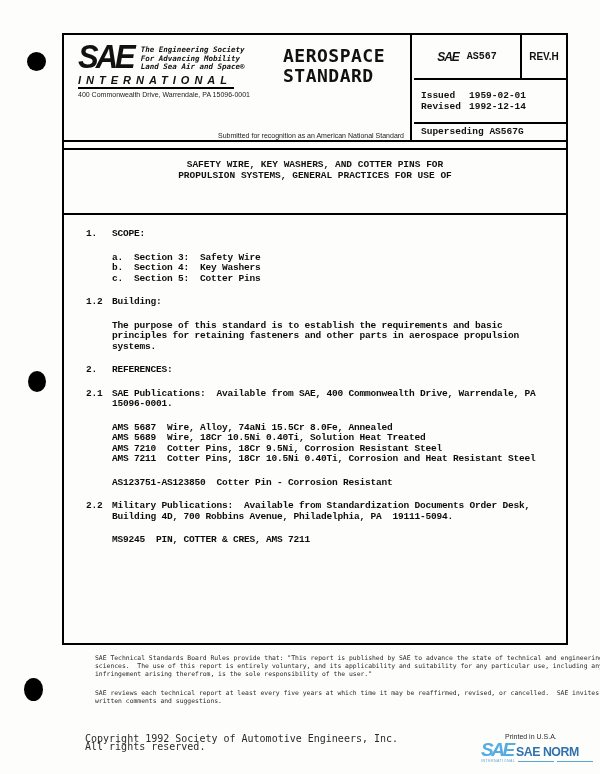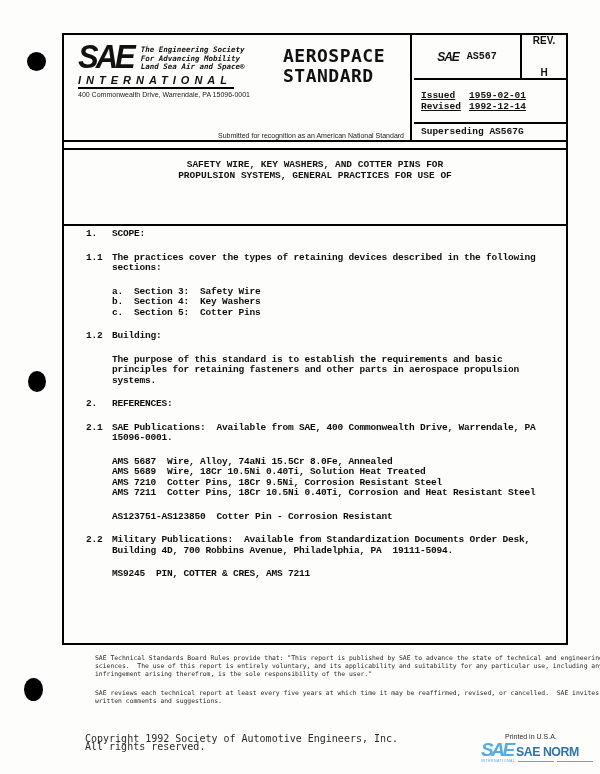--- a/index.html
+++ b/index.html
@@ -34,30 +34,30 @@
   .addr { font-size:7px; padding-top:2px; color:#1a1a1a; }
 
   .doc-type { position:absolute; left:219px; top:11px; font-size:18px; font-weight:bold; line-height:20px; letter-spacing:0.5px; white-space:pre; }
   .submitted { position:absolute; right:6px; bottom:3px; font-size:7px; color:#1a1a1a; }
 
   .doc-cell { position:absolute; left:350px; top:0; right:0; height:45px; border-bottom:2px solid #000; }
   .doc-num { position:absolute; left:0; top:0; width:106px; height:43px; display:flex; align-items:center; justify-content:center; gap:8px; }
   .sae-mark { font-size:12px; font-weight:bold; font-style:italic; letter-spacing:-1px; }
   .doc-no { font-size:10px; font-weight:bold; font-family:"Liberation Mono", monospace; }
   .rev-cell { position:absolute; left:106px; top:0; right:0; height:43px; border-left:2px solid #000;
-              display:flex; flex-direction:column; align-items:center; justify-content:space-between;
+              display:flex; flex-direction:row; align-items:center; justify-content:center;
               font-size:10px; font-weight:bold; line-height:11px; }
   .dates-cell { position:absolute; left:350px; top:45px; right:0; bottom:0;
                 font-family:"Liberation Mono", monospace; font-weight:bold; font-size:9.5px; line-height:10.5px; }
-  .dates-top { padding:11px 0 0 7px;text-decoration:underline; }
+  .dates-top { padding:11px 0 0 7px; }
   .date-line { display:flex; }
   .date-line .lbl { width:48px; flex:none; }
   .superseding { position:absolute; left:0; right:0; bottom:1px; border-top:2px solid #000; padding:3px 0 2px 7px; }
 
-  .title-row { position:absolute; left:0; top:113px; width:100%; height:78px;
+  .title-row { position:absolute; left:0; top:113px; width:100%; height:67px;
                border-top:2px solid #000; border-bottom:2px solid #000;
                text-align:center; padding-top:10px;
                font-family:"Liberation Mono", monospace; font-weight:bold; font-size:9.5px; line-height:10.5px; }
 
   .doc-body { position:absolute; left:0; top:182px; width:100%; bottom:0; padding:12px 4px 0 22px;
               font-family:"Liberation Mono", monospace; font-weight:bold; font-size:9.5px; line-height:10.5px;
               letter-spacing:-0.2px; color:#0d0d0d; }
   .para { display:flex; margin-bottom:13px; }
   .para .num { width:26px; flex:none; }
   .para pre, .doc-body pre { font:inherit; letter-spacing:inherit; margin:0; white-space:pre; }
@@ -137,25 +137,20 @@
     </div>
 
     <div class="doc-body">
 
       <div class="para">
         <span class="num">1.</span>
         <pre>SCOPE:</pre>
       </div>
 
       <div class="para">
-        <span class="num">1.1</span>
-        <pre>The practices cover the types of retaining devices described in the following
-sections:</pre>
-      </div>
-      <div class="para">
         <span class="num"></span>
         <pre>a.  Section 3:  Safety Wire
 b.  Section 4:  Key Washers
 c.  Section 5:  Cotter Pins</pre>
       </div>
 
       <div class="para">
         <span class="num">1.2</span>
         <pre>Building:</pre>
       </div>

